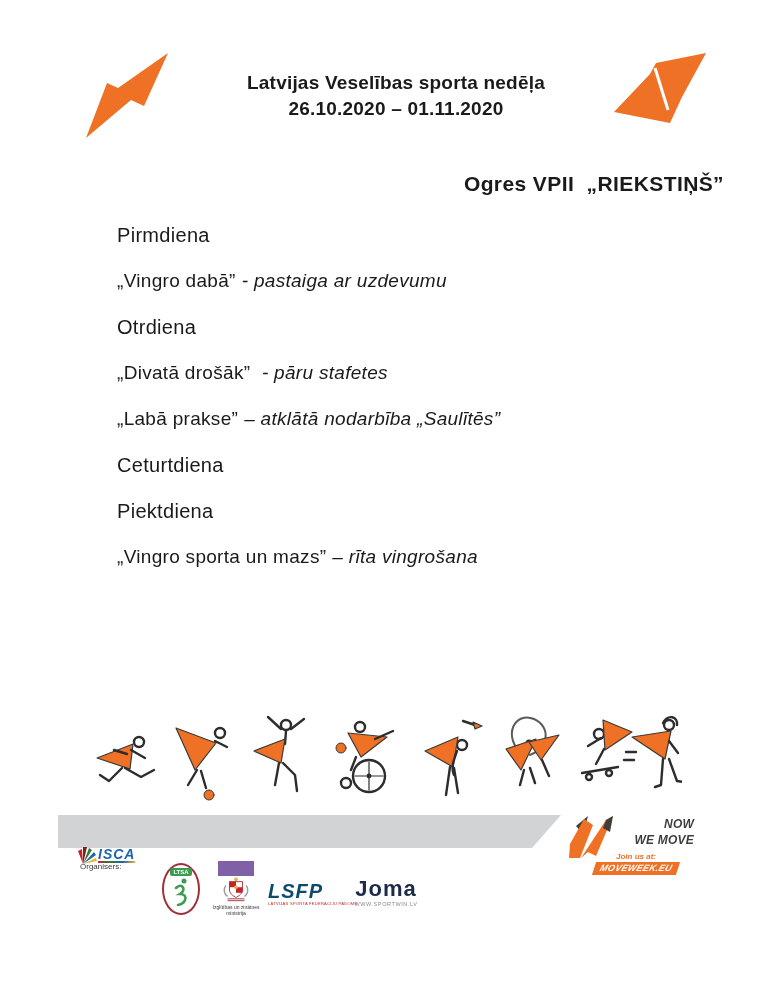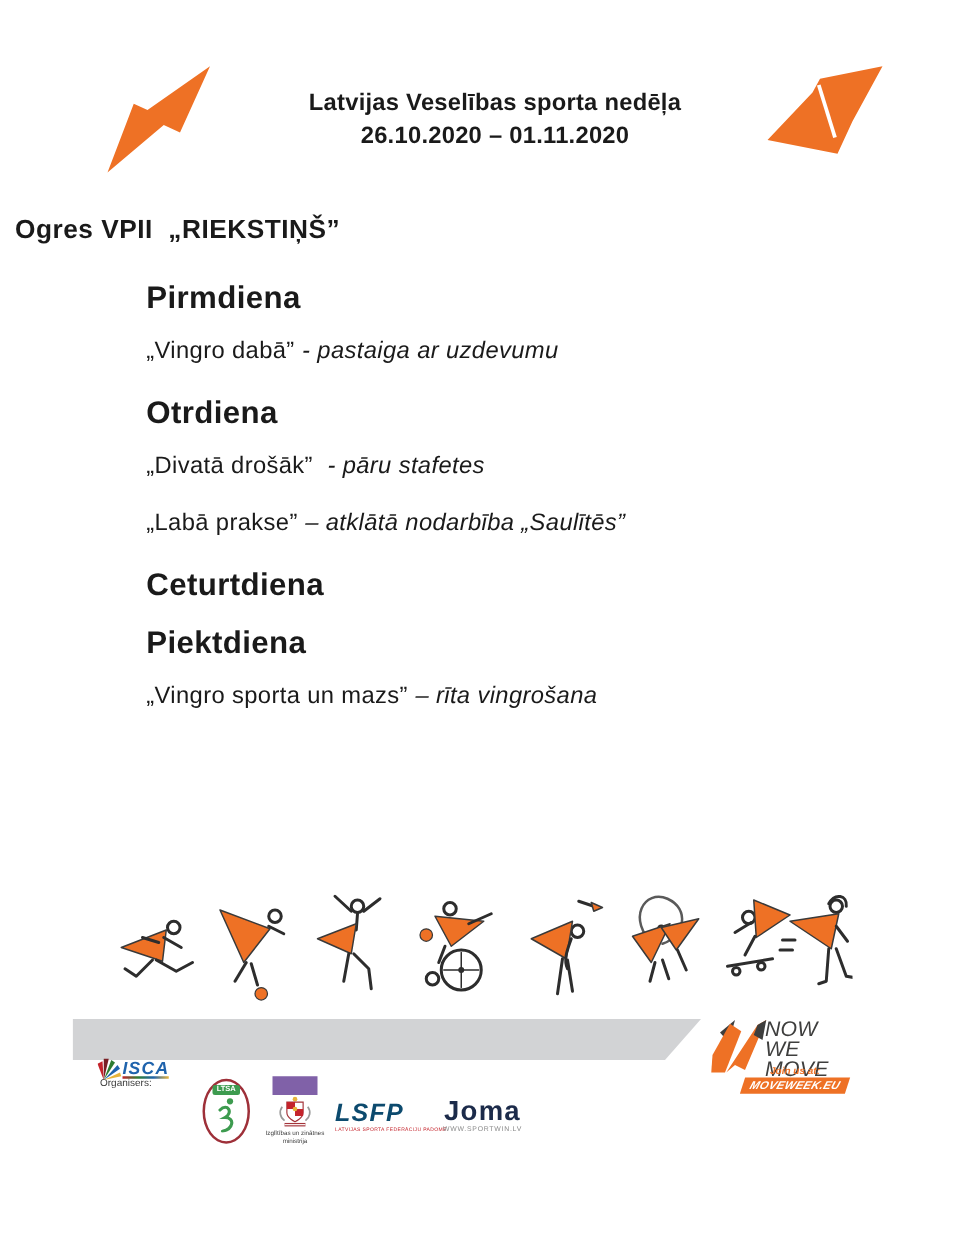--- a/index.html
+++ b/index.html
@@ -6,26 +6,26 @@
   .page{position:relative;width:768px;height:994px;background:#ffffff;overflow:hidden;
         font-family:"Liberation Sans",sans-serif;color:#1a1a1a;margin-left:12px;}
 
   
   .flag{position:absolute;}
   .flag-left{left:60px;top:46px;}
   .flag-right{left:596px;top:46px;}
   .header-title{position:absolute;left:0;right:0;top:70px;text-align:center;
                 font-size:19px;font-weight:700;line-height:26px;letter-spacing:.2px;}
 
-  .subtitle{position:absolute;left:0;width:712px;top:172px;text-align:left;
+  .subtitle{position:absolute;left:0;width:712px;top:172px;text-align:right;
             font-size:21px;font-weight:700;white-space:pre-wrap;letter-spacing:.4px;}
 
   
   .schedule{position:absolute;left:105px;top:224px;width:580px;}
-  .day{font-size:25px;font-weight:700;height:25px;margin-bottom:21px;letter-spacing:.3px;}
+  .day{font-size:20px;font-weight:400;height:25px;margin-bottom:21px;letter-spacing:.3px;}
   .act{font-size:19px;height:25px;margin-bottom:21px;white-space:pre-wrap;letter-spacing:.3px;}
   .act .desc{font-style:italic;margin-left:6px;}
 
   
   .figures{position:absolute;left:80px;top:712px;width:590px;height:100px;}
   .fig path,.fig circle{fill:none;stroke:#2d2d2d;stroke-width:2.4;stroke-linecap:round;stroke-linejoin:round;}
   .fig polygon.o{fill:#EE7125;stroke:#3a3a3a;stroke-width:1.2;stroke-linejoin:round;}
   .fig .ob{fill:#EE7125;stroke:#3a3a3a;stroke-width:1;}
   .fig .hub{fill:#2d2d2d;stroke:none;}
   .fig .thin{stroke-width:1.2;}
@@ -33,22 +33,22 @@
   .fig .dot{fill:#2d2d2d;stroke:none;}
 
   
   .gray-band{position:absolute;left:46px;top:815px;width:503px;height:33px;background:#D2D3D5;
              -webkit-clip-path:polygon(0 0,100% 0,calc(100% - 29px) 100%,0 100%);
              clip-path:polygon(0 0,100% 0,calc(100% - 29px) 100%,0 100%);}
 
   
   .nwm{position:absolute;left:550px;top:808px;width:150px;height:90px;}
   .nwm-mark{position:absolute;left:6px;top:6px;}
-  .nwm-text{position:absolute;left:50px;top:8px;width:82px;text-align:left;
-            font-style:italic;font-weight:400;color:#3E3E3D;font-size:17px;line-height:16px;letter-spacing:.2px;}
+  .nwm-text{position:absolute;left:50px;top:8px;width:82px;text-align:right;
+            font-style:italic;font-weight:700;color:#3E3E3D;font-size:12px;line-height:16px;letter-spacing:.2px;}
   .nwm-join{position:absolute;left:32px;top:44px;width:84px;text-align:center;
             font-style:italic;font-weight:700;font-size:8px;color:#EE7125;}
   .nwm-band{position:absolute;left:32px;top:54px;width:84px;height:13px;background:#EE7125;
             transform:skewX(-18deg);text-align:center;}
   .nwm-band span{display:block;font-style:italic;font-weight:800;font-size:9px;line-height:13px;color:#fff;letter-spacing:.3px;}
 
   
   .org-label{position:absolute;left:68px;top:862px;font-size:8px;color:#3a3a3a;text-align:right;}
   .org-isca{position:absolute;left:66px;top:844px;display:flex;align-items:center;justify-content:space-between;}
   .isca-word{font-style:italic;font-weight:900;font-size:14px;color:#1F63AC;letter-spacing:1px;line-height:14px;}

